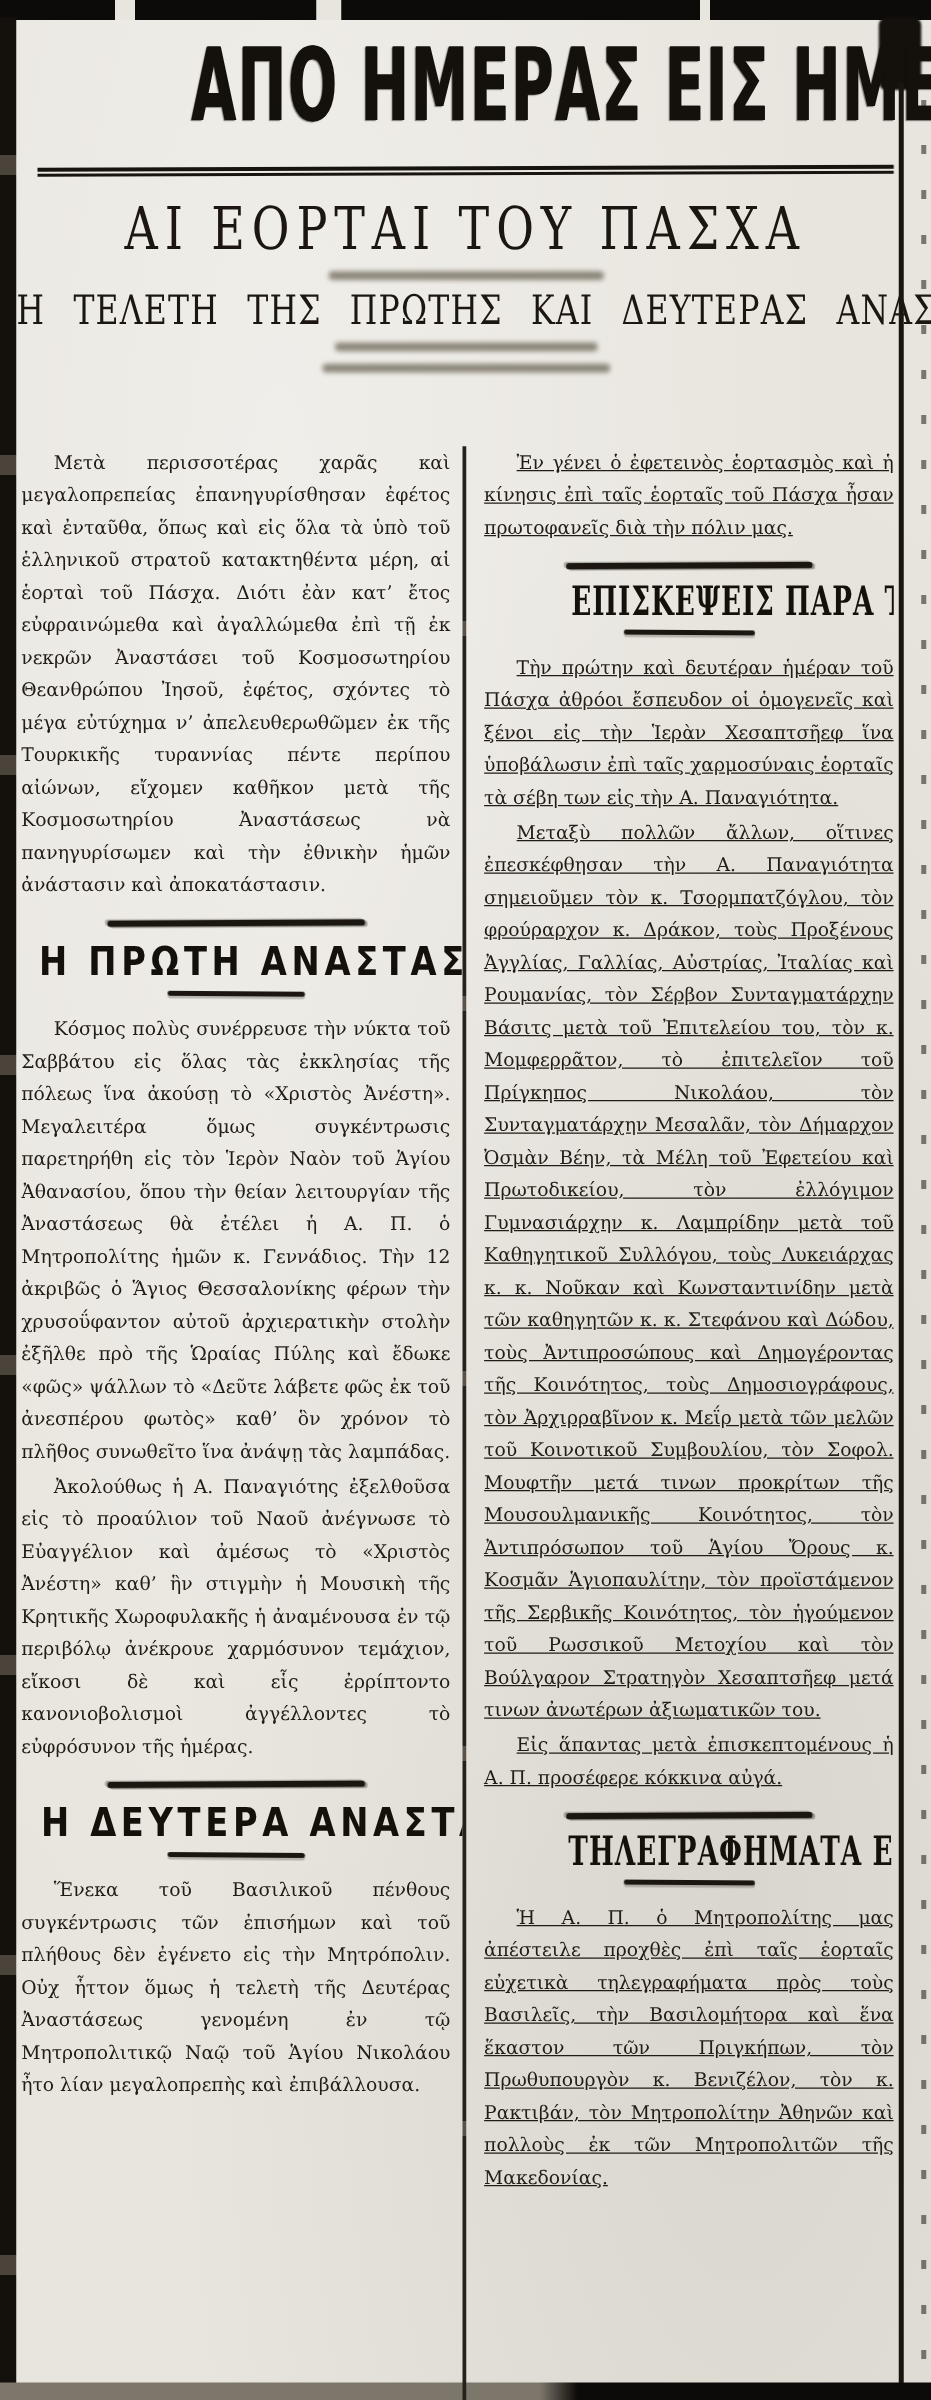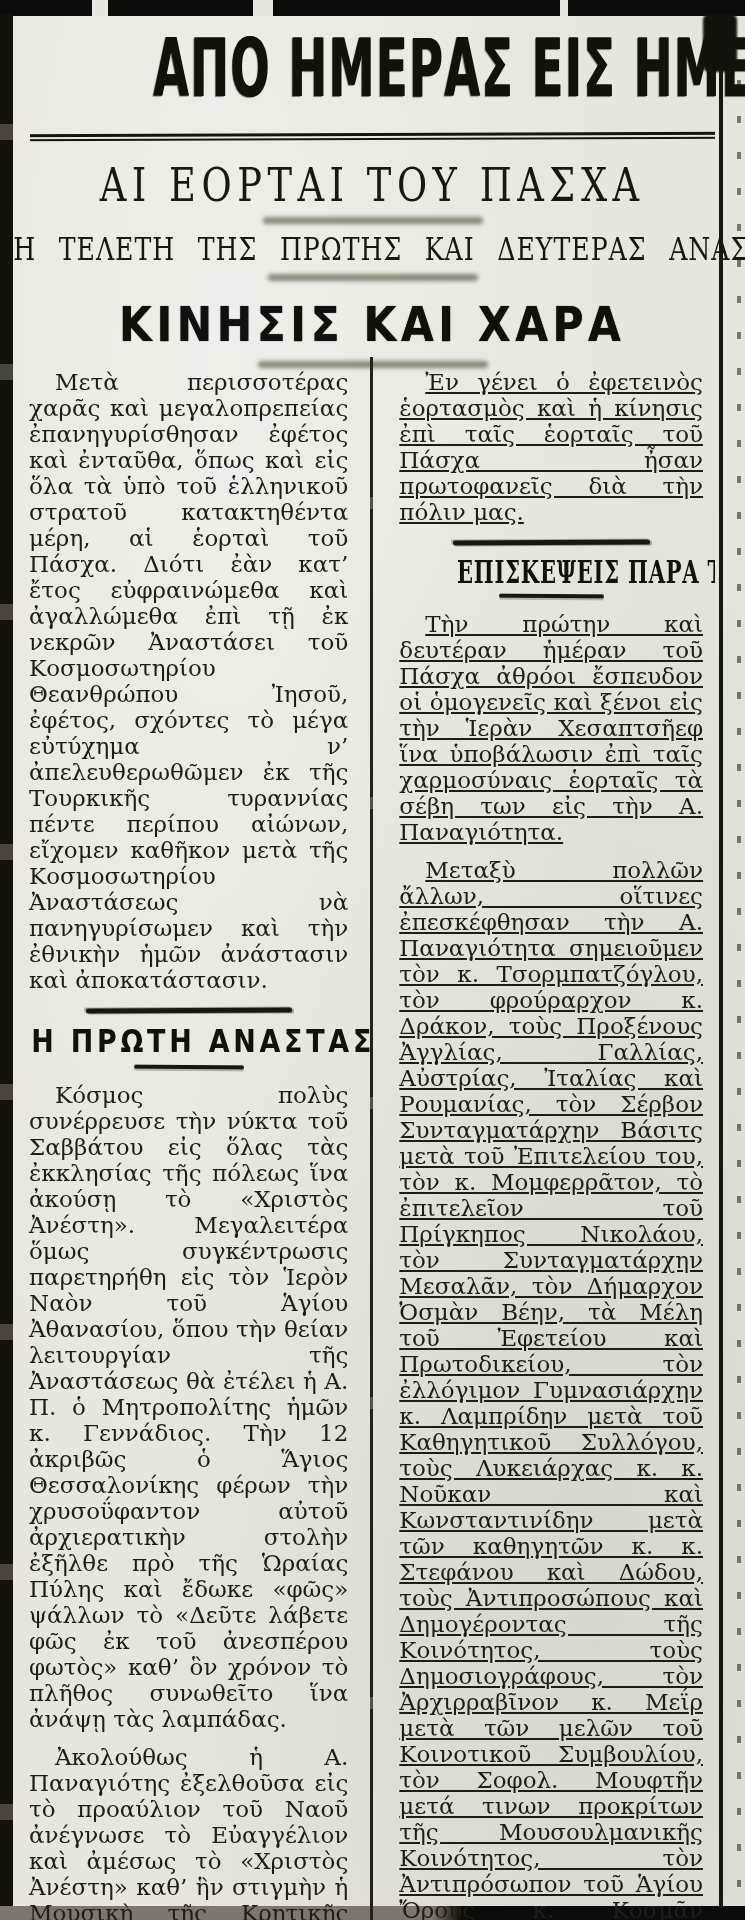--- a/index.html
+++ b/index.html
@@ -69,21 +69,21 @@
   .columns{position:absolute;top:357px;left:17px;width:698px;bottom:0;display:flex;}
   .col{overflow:hidden;}
   .col-left{width:352px;padding-right:10px;}
   .col-right{width:336px;padding-left:14px;text-decoration:underline;}
   .gutter{
     width:3px;flex:none;
     background:repeating-linear-gradient(180deg,#26211a 0 140px,#5a5246 140px 152px,#26211a 152px 300px);
     filter:blur(.3px);
   }
   p.body{
-    margin:12px;font-size:23px;line-height:26px;text-align:justify;text-indent:26px;
+    margin:0;font-size:15px;line-height:26px;text-align:justify;text-indent:26px;
     color:#211c15;
   }
   p.body + p.body{margin-top:2px;}
   .rule-rough{
     height:5px;width:60%;margin:15px auto 11px;background:#1b160f;border-radius:2px;
     filter:blur(.5px);transform:rotate(-.3deg);
     box-shadow:2px 1px 0 rgba(27,22,15,.35), -2px -1px 0 rgba(27,22,15,.3);
   }
   .rule-sub{
     height:4px;width:32%;margin:7px auto 13px;background:#1b160f;border-radius:2px;
@@ -117,21 +117,20 @@
   <div class="right-rule"></div>
   <div class="edge-frags"></div>
   <div class="bottom-bar"></div>
 
   <div class="masthead"><span>ΑΠΟ ΗΜΕΡΑΣ ΕΙΣ ΗΜΕΡΑΝ</span></div>
   <div class="double-rule"></div>
   <div class="kicker"><span>ΑΙ ΕΟΡΤΑΙ ΤΟΥ ΠΑΣΧΑ</span></div>
   <div class="smudge s1"></div>
   <div class="subhead"><span>Η ΤΕΛΕΤΗ ΤΗΣ ΠΡΩΤΗΣ ΚΑΙ ΔΕΥΤΕΡΑΣ ΑΝΑΣΤΑΣΕΩΣ</span></div>
   <div class="smudge s2"></div>
-  <div class="banner"><span>ΚΙΝΗΣΙΣ ΚΑΙ ΧΑΡΑ</span></div>
   <div class="smudge s3"></div>
 
   <div class="columns">
 
     <div class="col col-left">
       <p class="body">Μετὰ περισσοτέρας χαρᾶς καὶ μεγαλοπρεπείας ἐπανηγυρίσθησαν ἐφέτος καὶ ἐνταῦθα, ὅπως καὶ εἰς ὅλα τὰ ὑπὸ τοῦ ἑλληνικοῦ στρατοῦ κατακτηθέντα μέρη, αἱ ἑορταὶ τοῦ Πάσχα. Διότι ἐὰν κατ’ ἔτος εὐφραινώμεθα καὶ ἀγαλλώμεθα ἐπὶ τῇ ἐκ νεκρῶν Ἀναστάσει τοῦ Κοσμοσωτηρίου Θεανθρώπου Ἰησοῦ, ἐφέτος, σχόντες τὸ μέγα εὐτύχημα ν’ ἀπελευθερωθῶμεν ἐκ τῆς Τουρκικῆς τυραννίας πέντε περίπου αἰώνων, εἴχομεν καθῆκον μετὰ τῆς Κοσμοσωτηρίου Ἀναστάσεως νὰ πανηγυρίσωμεν καὶ τὴν ἐθνικὴν ἡμῶν ἀνάστασιν καὶ ἀποκατάστασιν.</p>
       <div class="rule-rough"></div>
       <h2 class="sec wide"><span>Η ΠΡΩΤΗ ΑΝΑΣΤΑΣΙΣ</span></h2>
       <div class="rule-sub"></div>
       <p class="body">Κόσμος πολὺς συνέρρευσε τὴν νύκτα τοῦ Σαββάτου εἰς ὅλας τὰς ἐκκλησίας τῆς πόλεως ἵνα ἀκούσῃ τὸ «Χριστὸς Ἀνέστη». Μεγαλειτέρα ὅμως συγκέντρωσις παρετηρήθη εἰς τὸν Ἱερὸν Ναὸν τοῦ Ἁγίου Ἀθανασίου, ὅπου τὴν θείαν λειτουργίαν τῆς Ἀναστάσεως θὰ ἐτέλει ἡ Α. Π. ὁ Μητροπολίτης ἡμῶν κ. Γεννάδιος. Τὴν 12 ἀκριβῶς ὁ Ἅγιος Θεσσαλονίκης φέρων τὴν χρυσοΰφαντον αὐτοῦ ἀρχιερατικὴν στολὴν ἐξῆλθε πρὸ τῆς Ὡραίας Πύλης καὶ ἔδωκε «φῶς» ψάλλων τὸ «Δεῦτε λάβετε φῶς ἐκ τοῦ ἀνεσπέρου φωτὸς» καθ’ ὃν χρόνον τὸ πλῆθος συνωθεῖτο ἵνα ἀνάψῃ τὰς λαμπάδας.</p>

